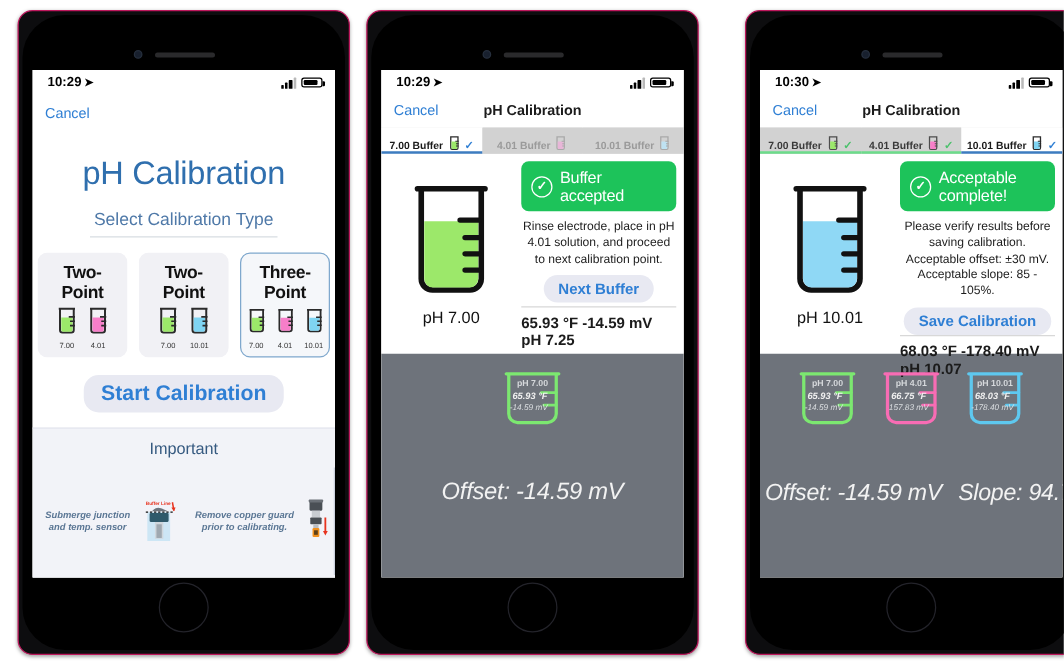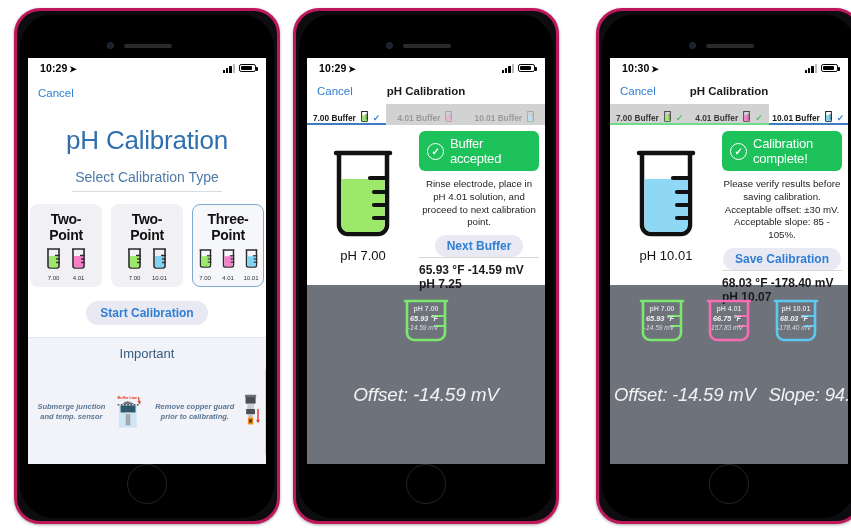--- a/index.html
+++ b/index.html
@@ -8,22 +8,22 @@
     background: #ffffff;
     font-family: "Liberation Sans", sans-serif;
     overflow: hidden;
   }
   .stage { position: relative; width: 851px; height: 532px; background: #fff; }
 
   
   .phone {
     position: absolute; top: 8px; width: 266px; height: 516px;
     background: #0d0d0f;
-    border-radius: 26px;
-    border: 3px solid #be185d;
+    border-radius: 12px;
+    border: 1px solid #be185d;
     box-shadow: 0 1px 3px rgba(0,0,0,.35);
   }
   .phone.p1 { left: 14px; }
   .phone.p2 { left: 293px; }
   .phone.p3 { left: 596px; }
   .phone-inner {
     position: absolute; left: 3px; top: 3px; right: 3px; bottom: 3px;
     background: #000; border-radius: 34px; overflow: hidden;
   }
   .notch-dot {
@@ -83,21 +83,21 @@
     border: 1.3px solid transparent;
   }
   .cal-card.sel { background: #f5f7fa; border-color: #7fa8cd; }
   .cal-card .ct { font-size: 14px; font-weight: bold; color: #111; letter-spacing: -.3px;}
   .beakers { display: flex; justify-content: center; gap: 4px; margin-top: 4px; }
   .bk { width: 21px; text-align: center; }
   .bk .lbl { font-size: 6px; color: #333; margin-top: 1px; display:block; }
   .startwrap { text-align: center; margin-top: 14px; }
   .start-btn {
     display: inline-block; background: #e8e9f2; color: #2f7fd4;
-    font-size: 12px; font-weight: bold; padding: 5px 14px; border-radius: 12px;
+    font-size: 17px; font-weight: bold; padding: 5px 14px; border-radius: 12px;
   }
   .important {
     margin-top: 12px; background: #f2f3f8; flex: 1; padding-top: 8px;
     border-top: 1px solid #e4e6ee;
   }
   .imp-title { text-align:center; font-size: 13px; color: #365a80; }
   .imp-row { display: flex; margin-top: 8px; height: 86px; }
   .imp-col { flex: 1; display: flex; align-items: center; justify-content: center; gap: 3px; padding: 0 4px; }
   .imp-col.left { border-right: 1px solid #ccd2de; }
   .imp-text { font-size: 7.5px; font-style: italic; font-weight: bold; color: #5a7694; text-align: center; line-height: 1.35; }
@@ -534,21 +534,21 @@
                   <path d="M50 45 h11"></path>
                   <path d="M50 58 h11"></path>
                   <path d="M50 71 h11"></path>
               </g>
             </svg>
             <div class="ph">pH 10.01</div>
           </div>
           <div class="right-col">
             <div class="banner">
               <span class="circ">✓</span>
-              <span>Calibration complete!</span>
+              <span>Acceptable complete!</span>
             </div>
             <div class="instr">Please verify results before saving calibration. Acceptable offset: ±30 mV. Acceptable slope: 85 - 105%.</div>
             <div class="actwrap">
               <span class="act-btn">Save Calibration</span>
             </div>
             <div class="readout">68.03 °F -178.40 mV pH 10.07</div>
           </div>
         </div>
 
         <div class="graybox">

